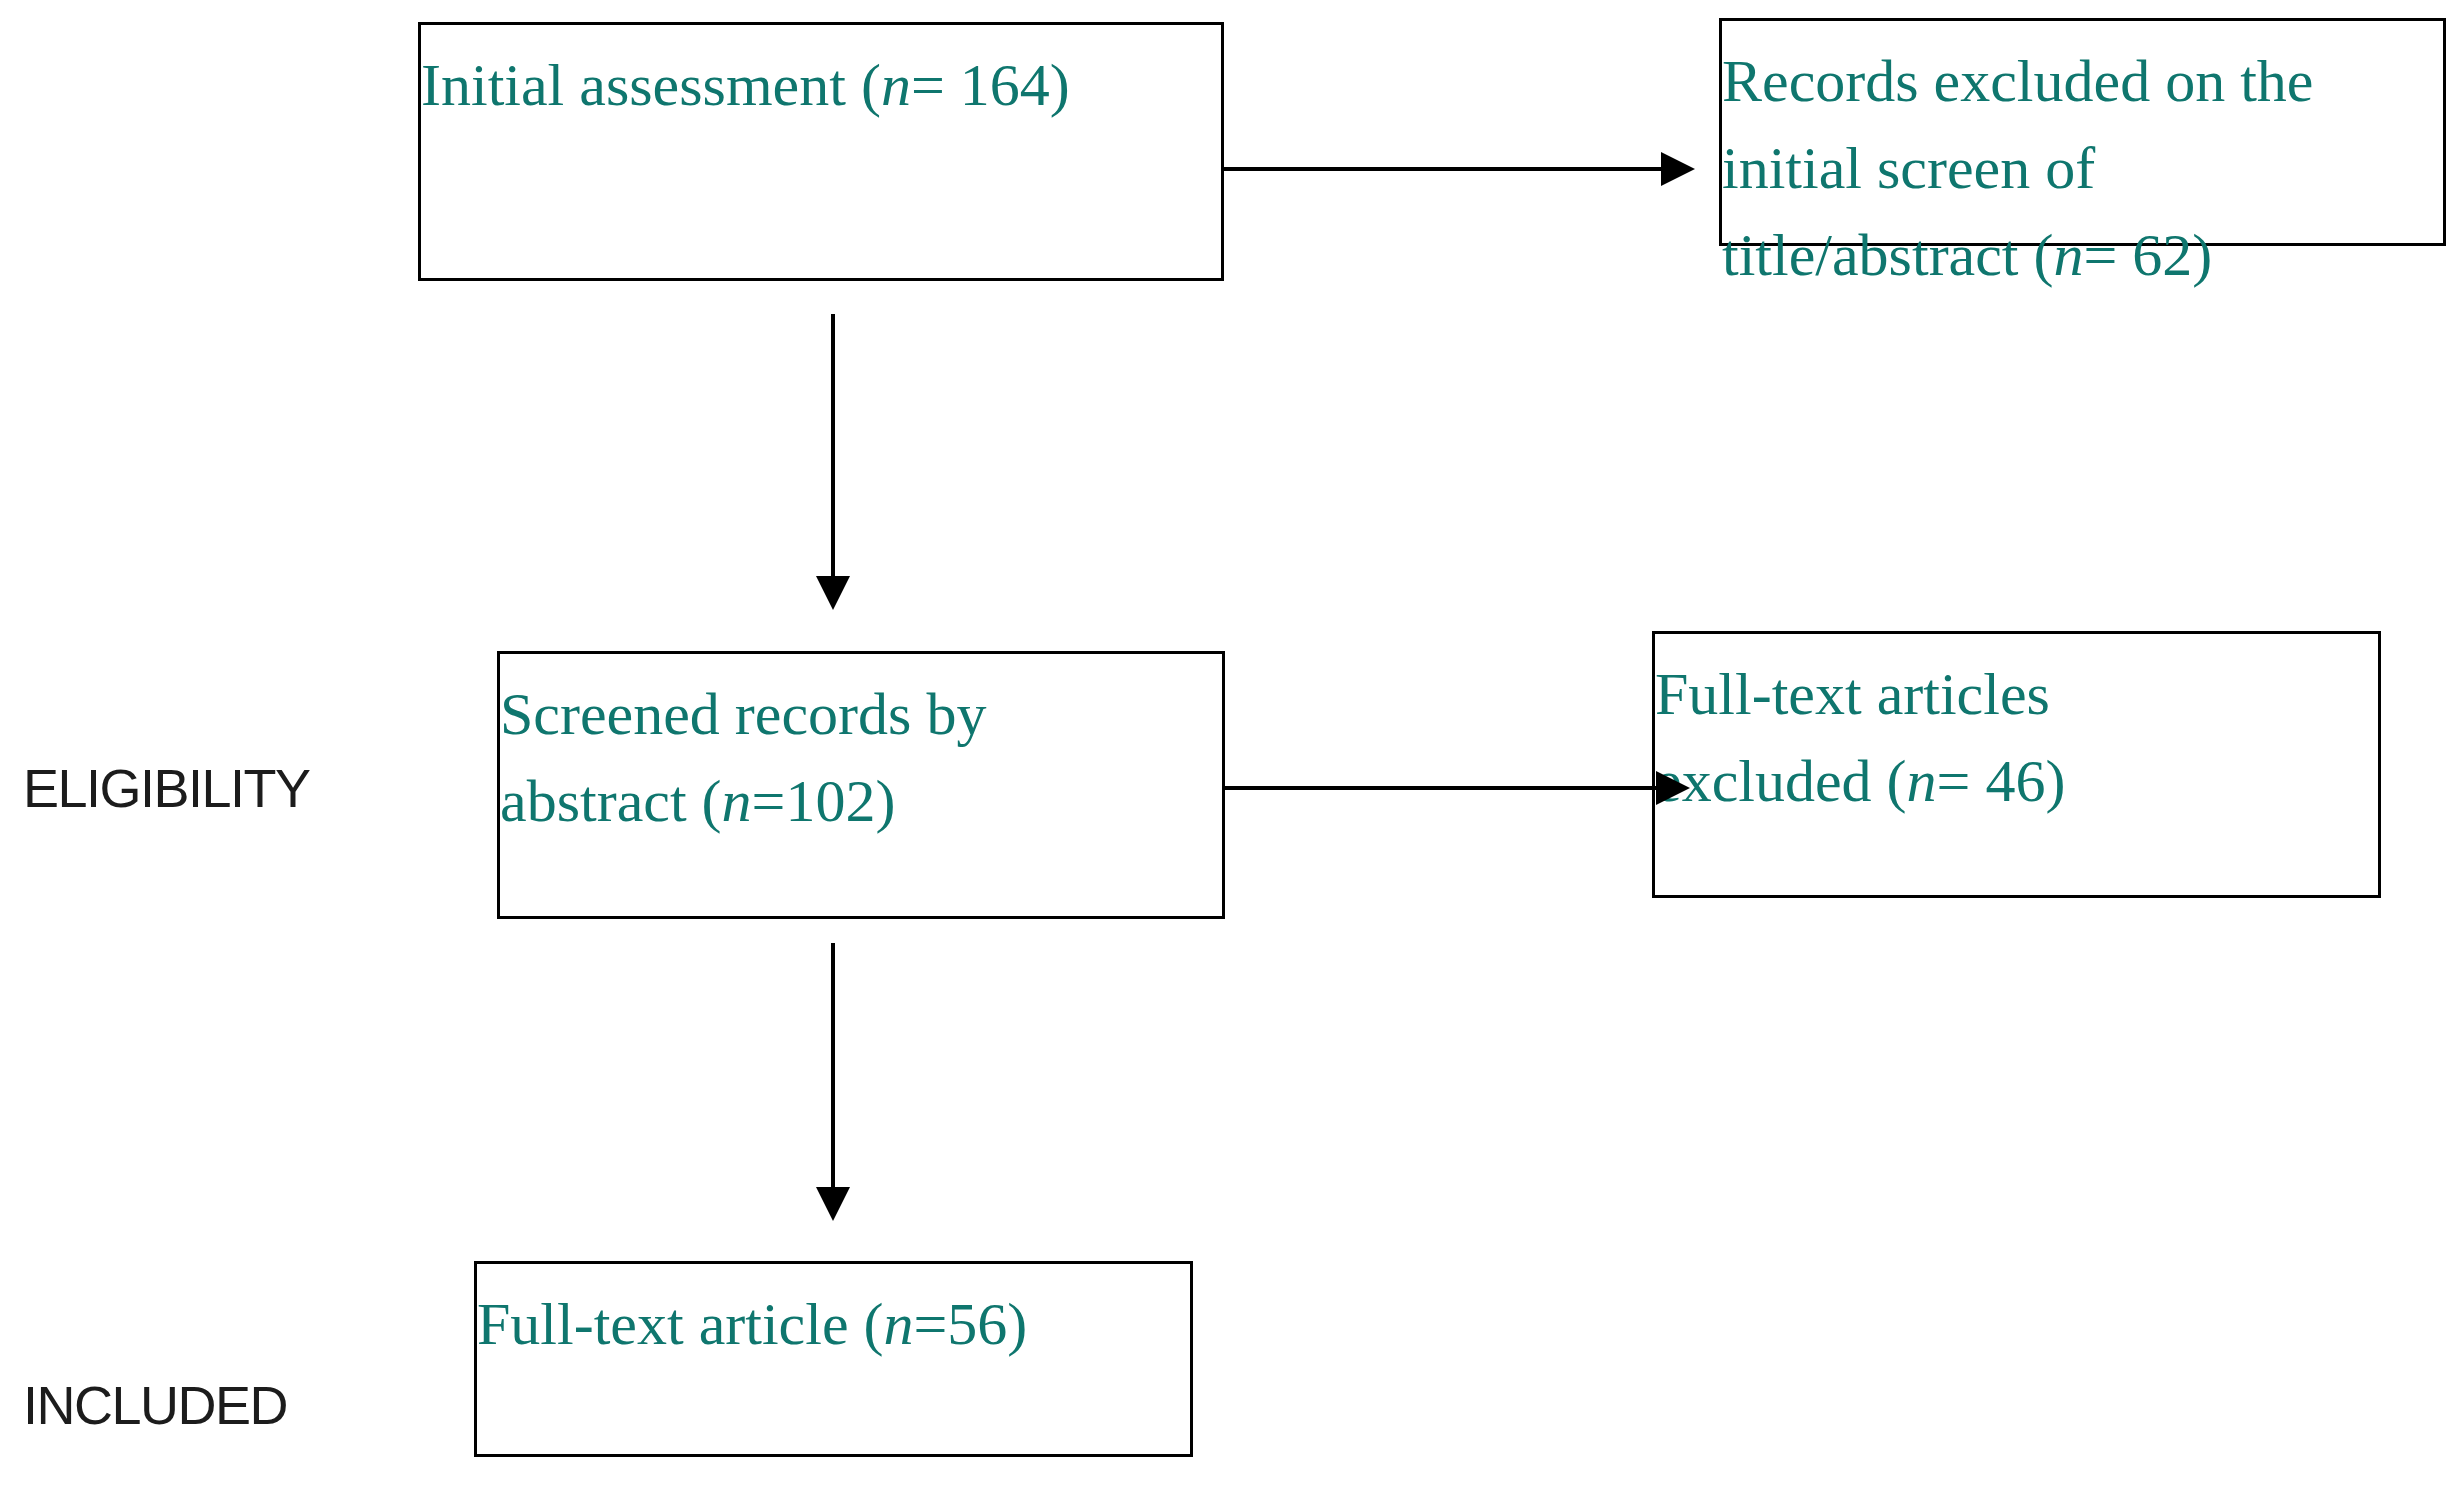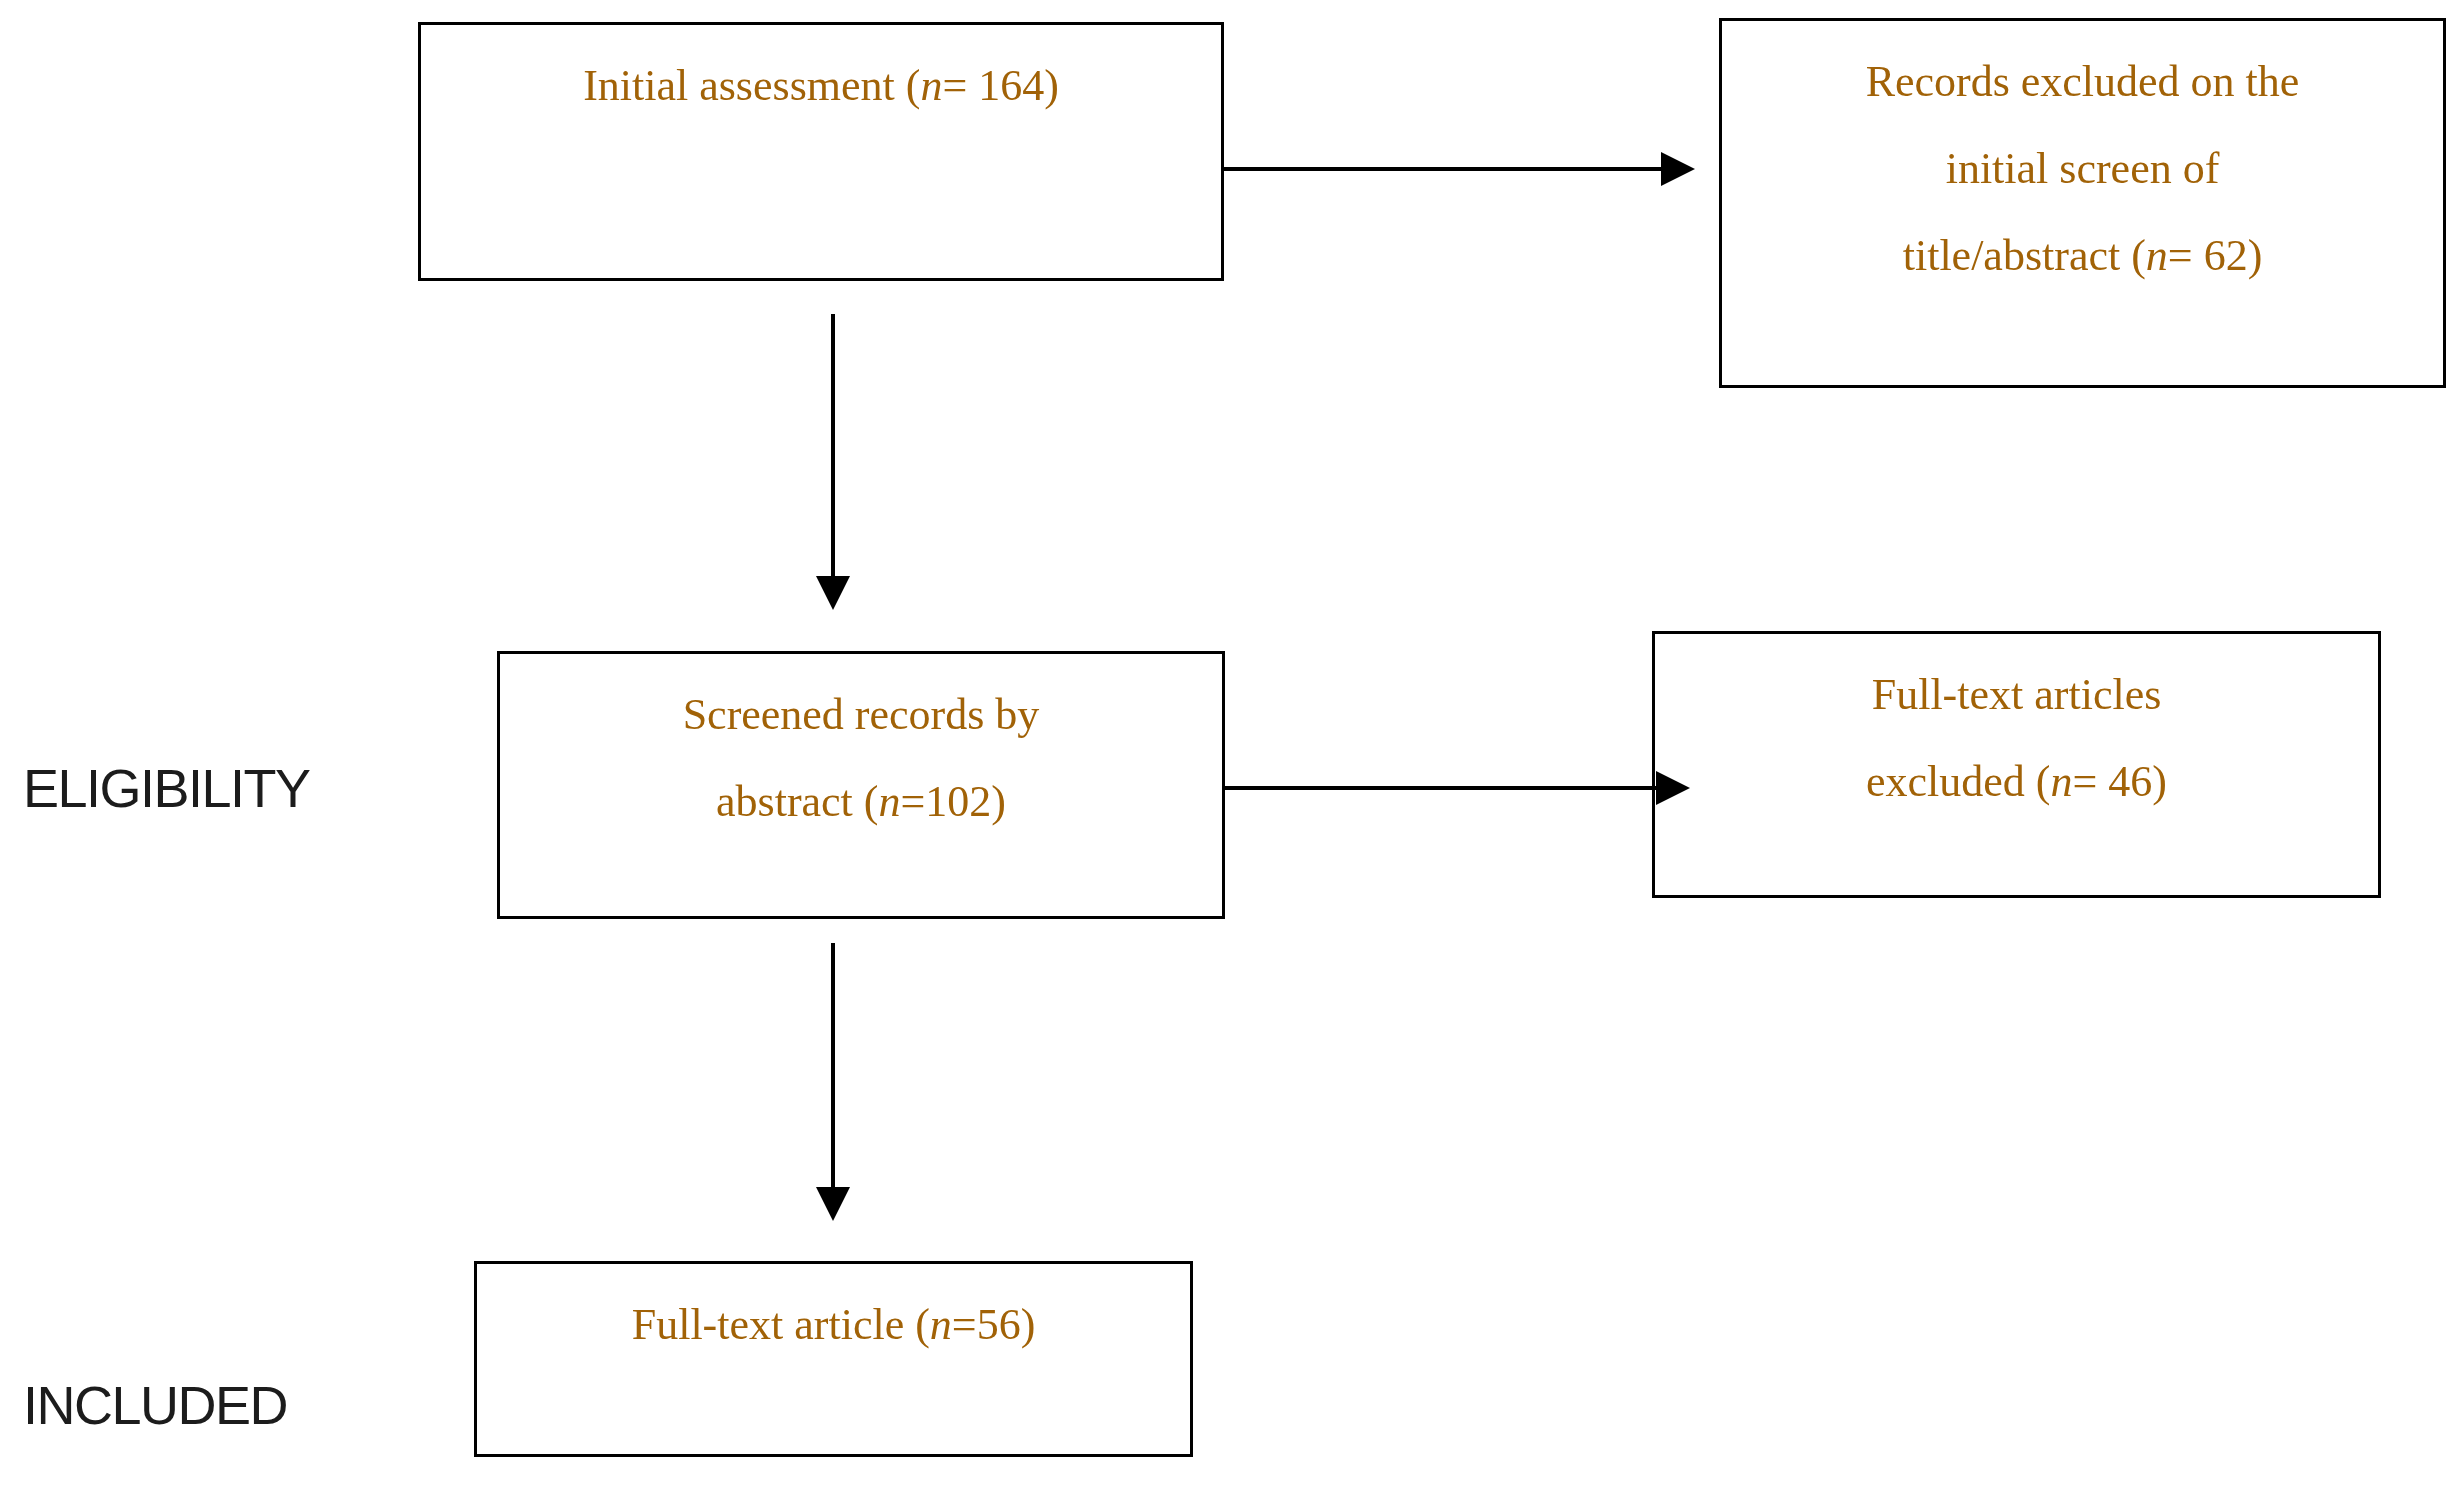--- a/index.html
+++ b/index.html
@@ -24,23 +24,23 @@
     line-height: 54px;
     letter-spacing: -1.5px;
     color: #1c1c1c;
     white-space: nowrap;
   }
   .flow-box {
     position: absolute;
     box-sizing: border-box;
     border: 3.8px solid #000000;
     background: #ffffff;
-    color: #a16207;
-    text-align: center;
-    font-size: 44px;
+    color: #0f766e;
+    text-align: left;
+    font-size: 60px;
     line-height: 87px;
     padding-top: 17px;
     white-space: nowrap;
   }
   .flow-box .box-line { display: block; }
   .flow-box .n-italic { font-style: italic; }
   .hline {
     position: absolute;
     height: 3.8px;
     background: #000000;
@@ -63,21 +63,21 @@
     border-left: 17px solid transparent;
     border-right: 17px solid transparent;
     border-top: 34px solid #000000;
   }
   
   #label-screening  { top: 149px; }
   #label-eligibility{ top: 761px; }
   #label-included   { top: 1378px; text-align: right; }
   
   #box-initial      { left: 418px;  top: 22px;   width: 806px; height: 259px; }
-  #box-records      { left: 1719px; top: 17.7px;   width: 727px;  height: 370px; }
+  #box-records      { left: 1719px; top: 17.7px;   width: 727px;  height: 228px; }
   #box-screened     { left: 497px;  top: 643px;  width: 728px;  height: 268px; margin-top: 8px; }
   #box-ft-excluded  { left: 1652px; top: 631px;  width: 729px;  height: 267px; }
   #box-ft-article   { left: 474px;  top: 1261px; width: 719px;  height: 196px; }
   
   #arrow-right-1-line { left: 1224px; top: 167px;  width: 440px; }
   #arrow-right-1-head { left: 1661px; top: 152px; }
   #arrow-right-2-line { left: 1224px; top: 786px; width: 435px; }
   #arrow-right-2-head { left: 1656px; top: 771px; }
   #arrow-down-1-line  { left: 831px; top: 314px;  height: 266px; }
   #arrow-down-1-head  { left: 816px; top: 576px; }

